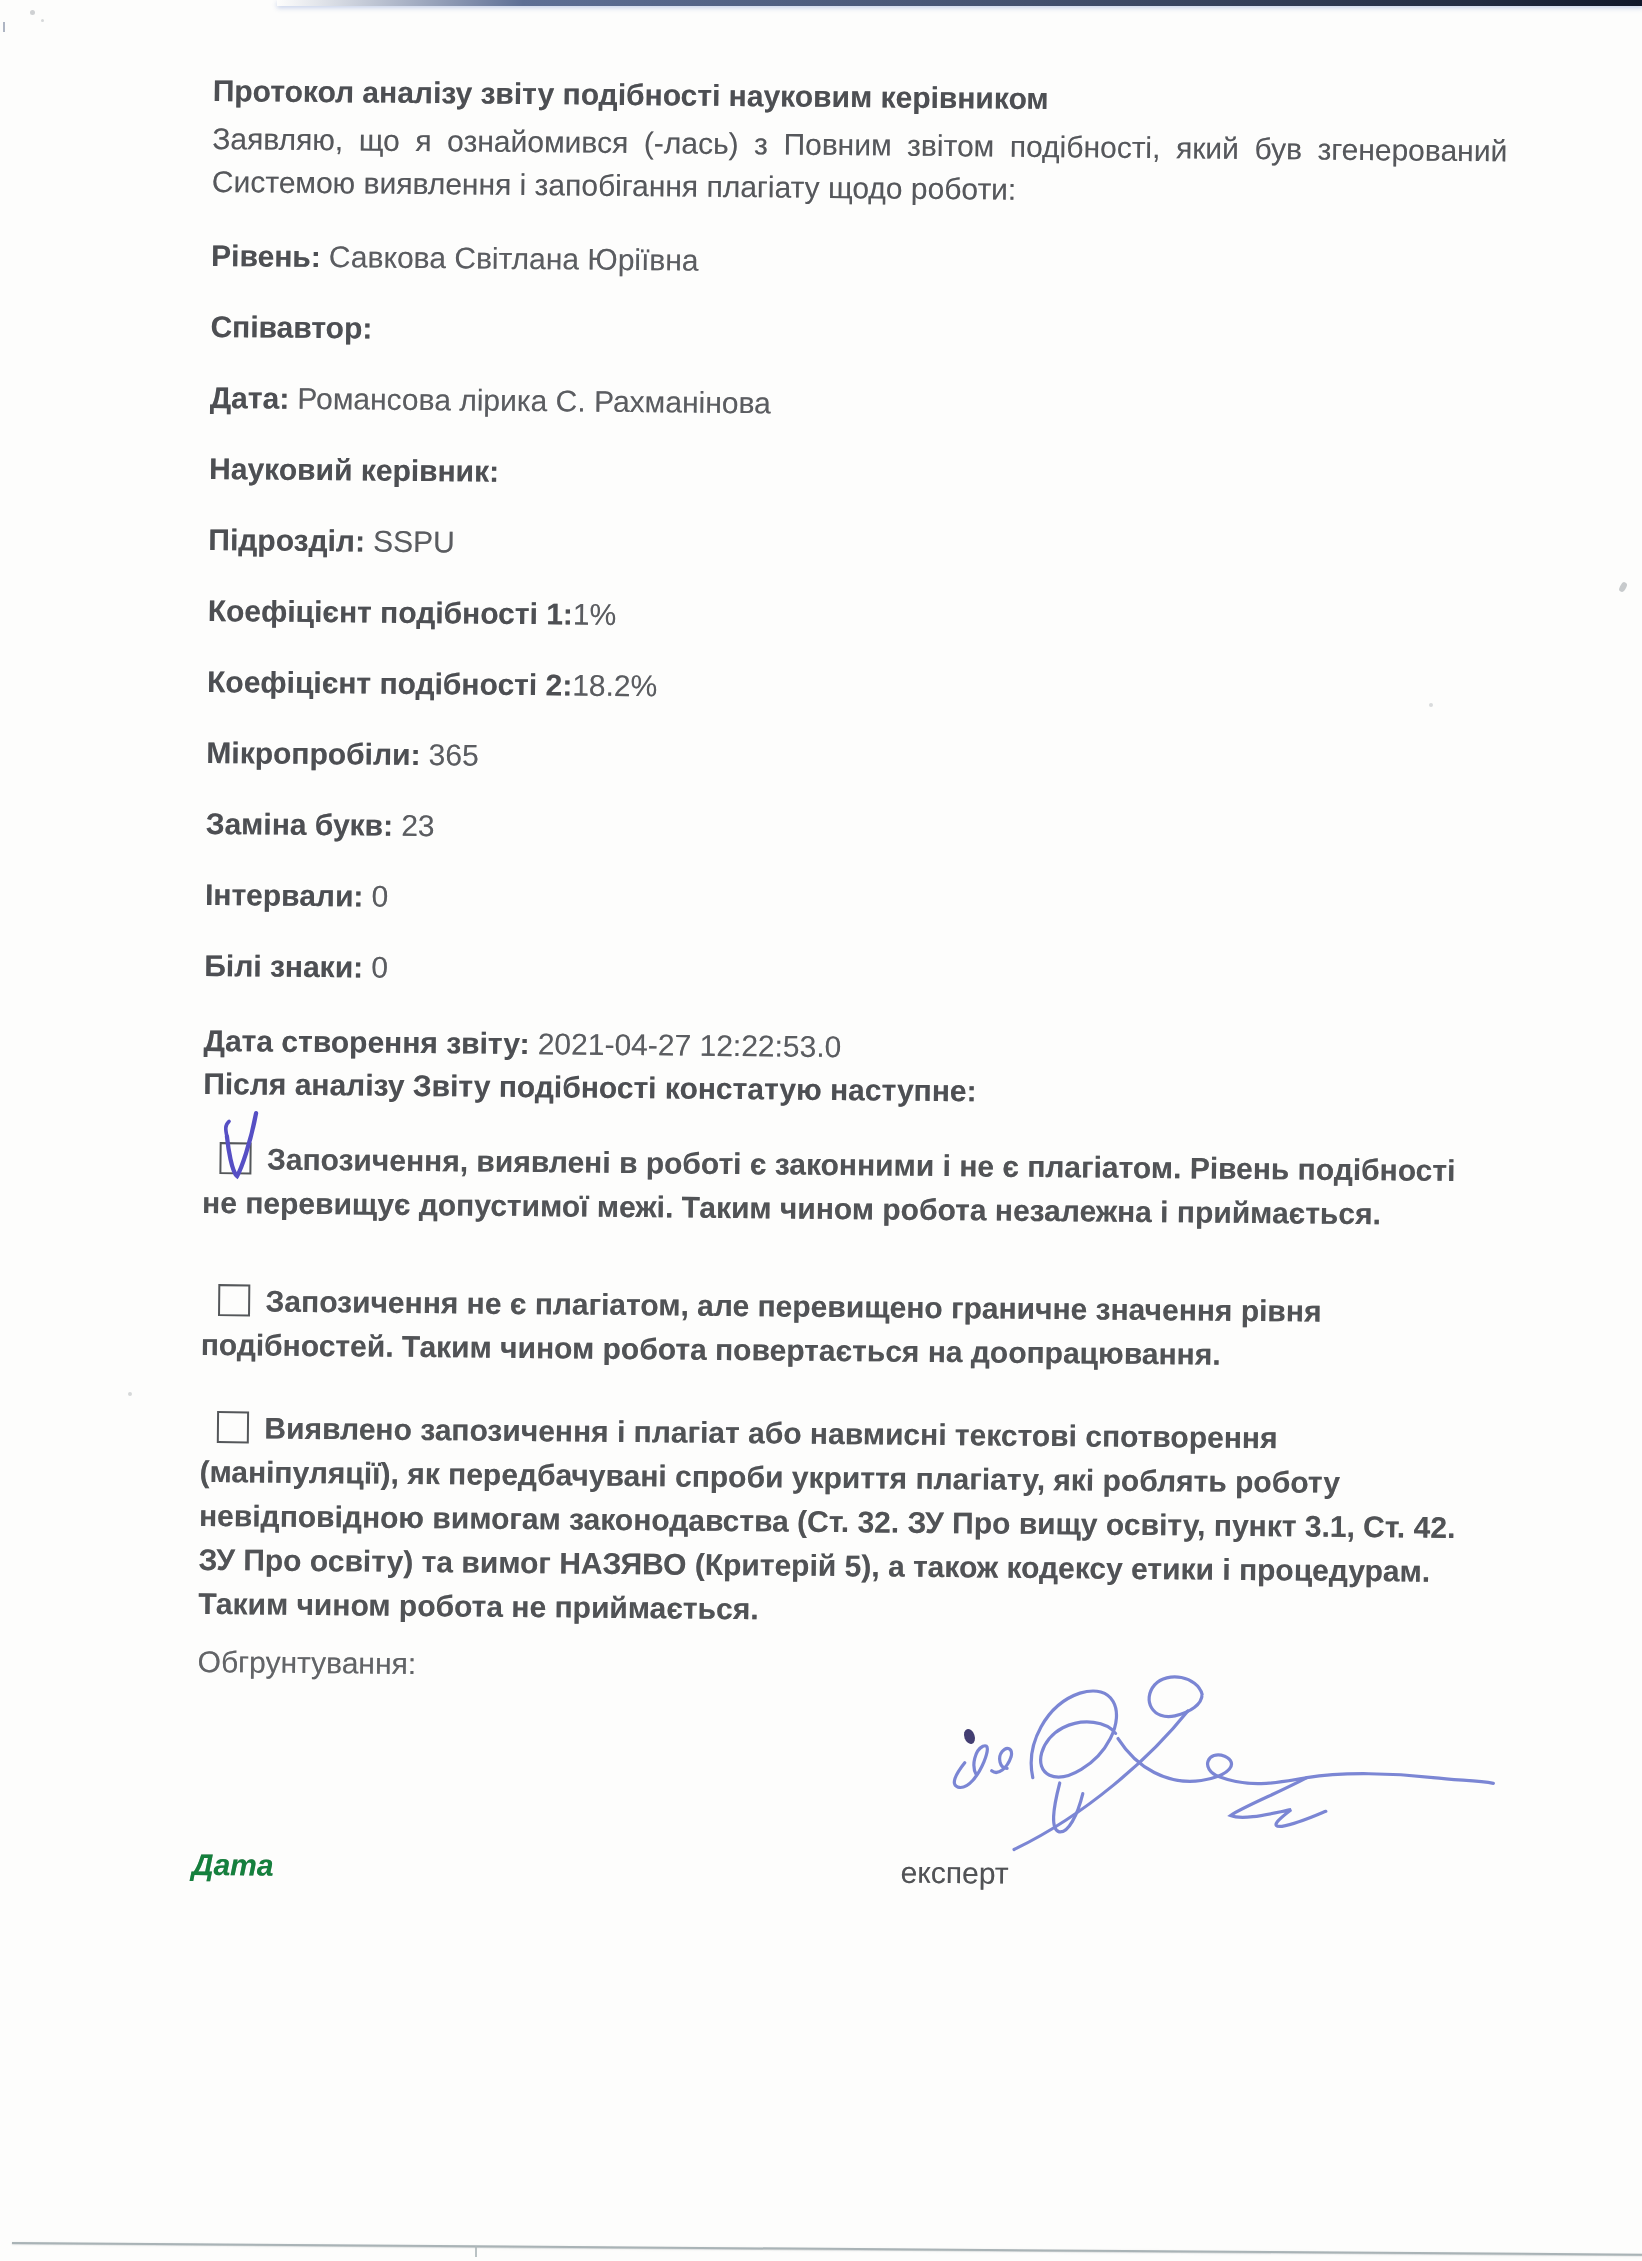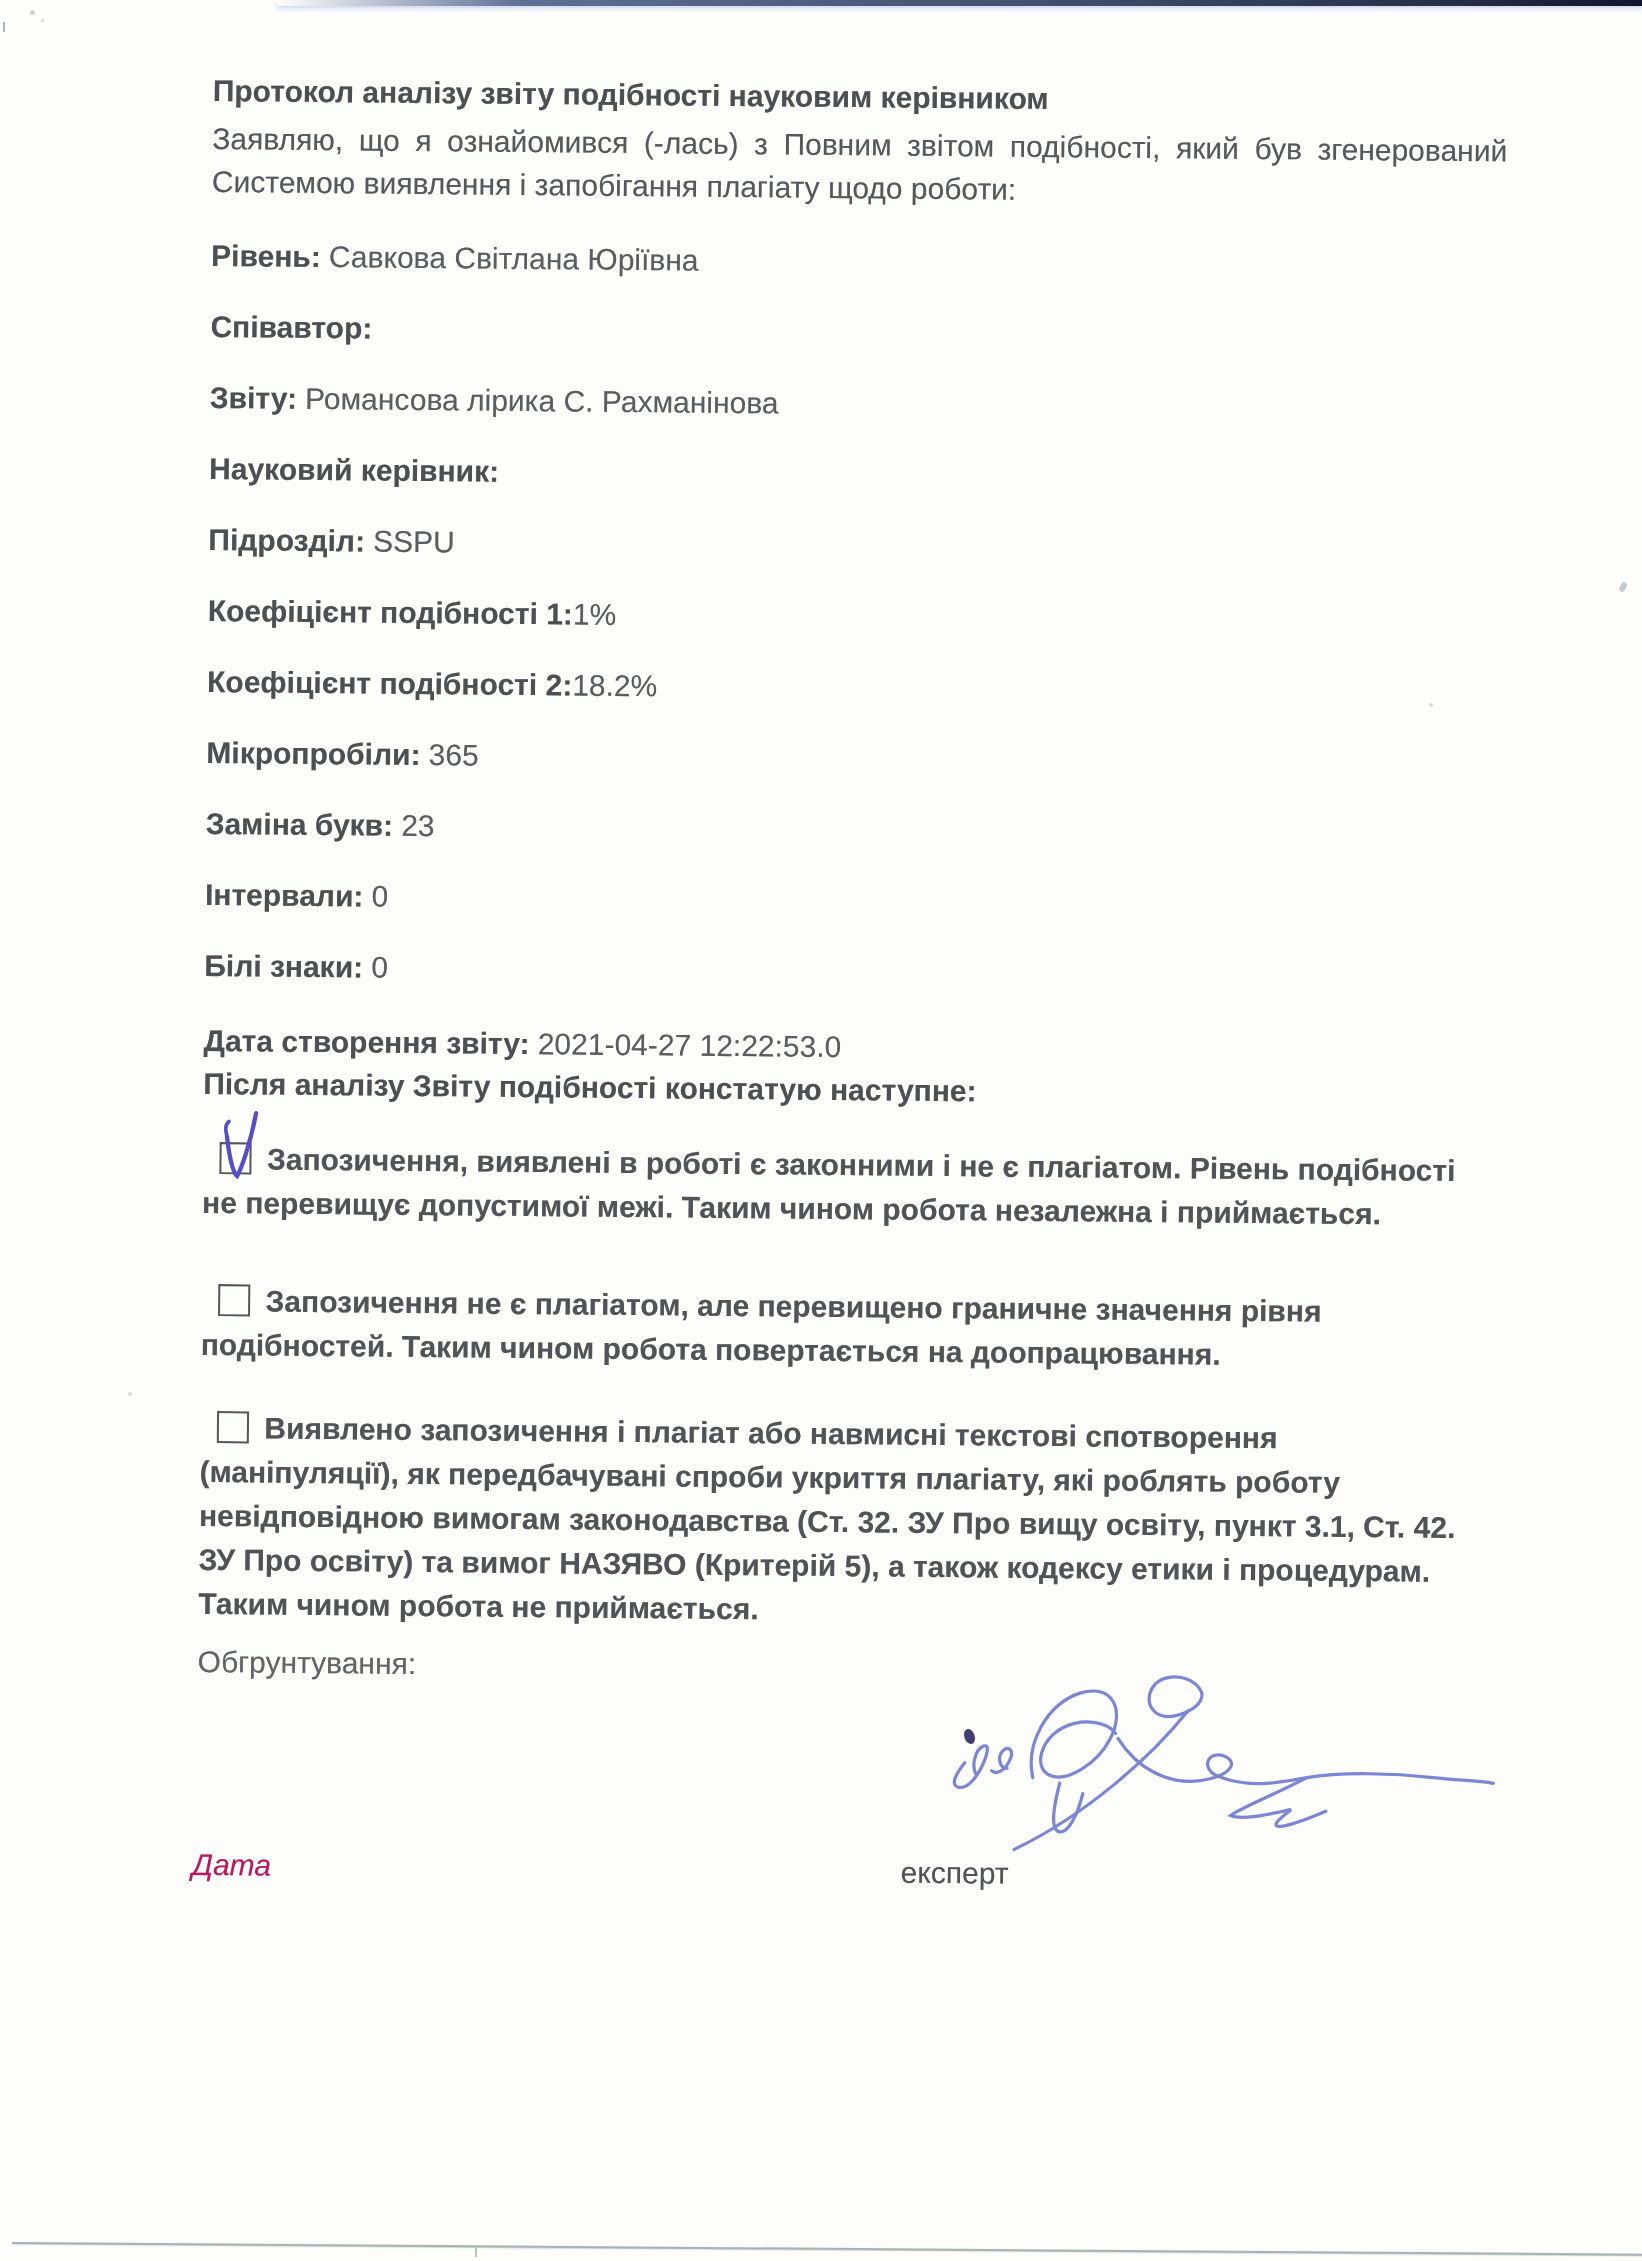--- a/index.html
+++ b/index.html
@@ -57,21 +57,21 @@
   .option.third{margin-top:39px;}
   .opt-text{white-space:pre-line;}
   .cb{
     position:relative;display:inline-block;width:28px;height:28px;
     border:2.6px solid #54575a;margin-right:15.5px;vertical-align:-5.2px;
     background:transparent;
   }
   .cb .pen{position:absolute;left:-4.5px;top:-38px;width:46px;height:79px;overflow:visible;}
   .justification{margin:18px 0 0;line-height:36px;font-weight:400;color:#626467;}
   .footer-row{position:relative;margin-top:167px;height:39px;}
-  .date-label{position:absolute;left:-3.9px;top:0;font-style:italic;font-weight:400;color:#be185d;}
+  .date-label{position:absolute;left:-3.9px;top:0;font-style:italic;font-weight:700;color:#15803d;}
   .expert-label{position:absolute;left:705px;top:1.3px;font-weight:400;color:#515356;}
   .signature{position:absolute;left:734px;top:1591px;width:580px;height:193px;overflow:visible;}
 </style>
 </head>
 <body>
 
 <div id="page">
 
   <div class="top-edge-strip"></div>
   <div class="left-edge-tick"></div>
@@ -85,21 +85,21 @@
 
     <h1 class="title">Протокол аналізу звіту подібності науковим керівником</h1>
 
     <p class="intro">
       <span class="l1">Заявляю, що я ознайомився (-лась) з Повним звітом подібності, який був згенерований</span>
       <span class="l2">Системою виявлення і запобігання плагіату щодо роботи:</span>
     </p>
 
     <p class="row"><span class="lbl">Рівень:</span><span class="val">Савкова Світлана Юріївна</span></p>
     <p class="row"><span class="lbl">Співавтор:</span><span class="val"></span></p>
-    <p class="row"><span class="lbl">Звіту:</span><span class="val">Романсова лірика С. Рахманінова</span></p>
+    <p class="row"><span class="lbl">Дата:</span><span class="val">Романсова лірика С. Рахманінова</span></p>
     <p class="row"><span class="lbl">Науковий керівник:</span><span class="val"></span></p>
     <p class="row"><span class="lbl">Підрозділ:</span><span class="val">SSPU</span></p>
     <p class="row nospace"><span class="lbl">Коефіцієнт подібності 1:</span><span class="val">1%</span></p>
     <p class="row nospace"><span class="lbl">Коефіцієнт подібності 2:</span><span class="val">18.2%</span></p>
     <p class="row"><span class="lbl">Мікропробіли:</span><span class="val">365</span></p>
     <p class="row"><span class="lbl">Заміна букв:</span><span class="val">23</span></p>
     <p class="row"><span class="lbl">Інтервали:</span><span class="val">0</span></p>
     <p class="row"><span class="lbl">Білі знаки:</span><span class="val">0</span></p>
 
     <div class="meta">

